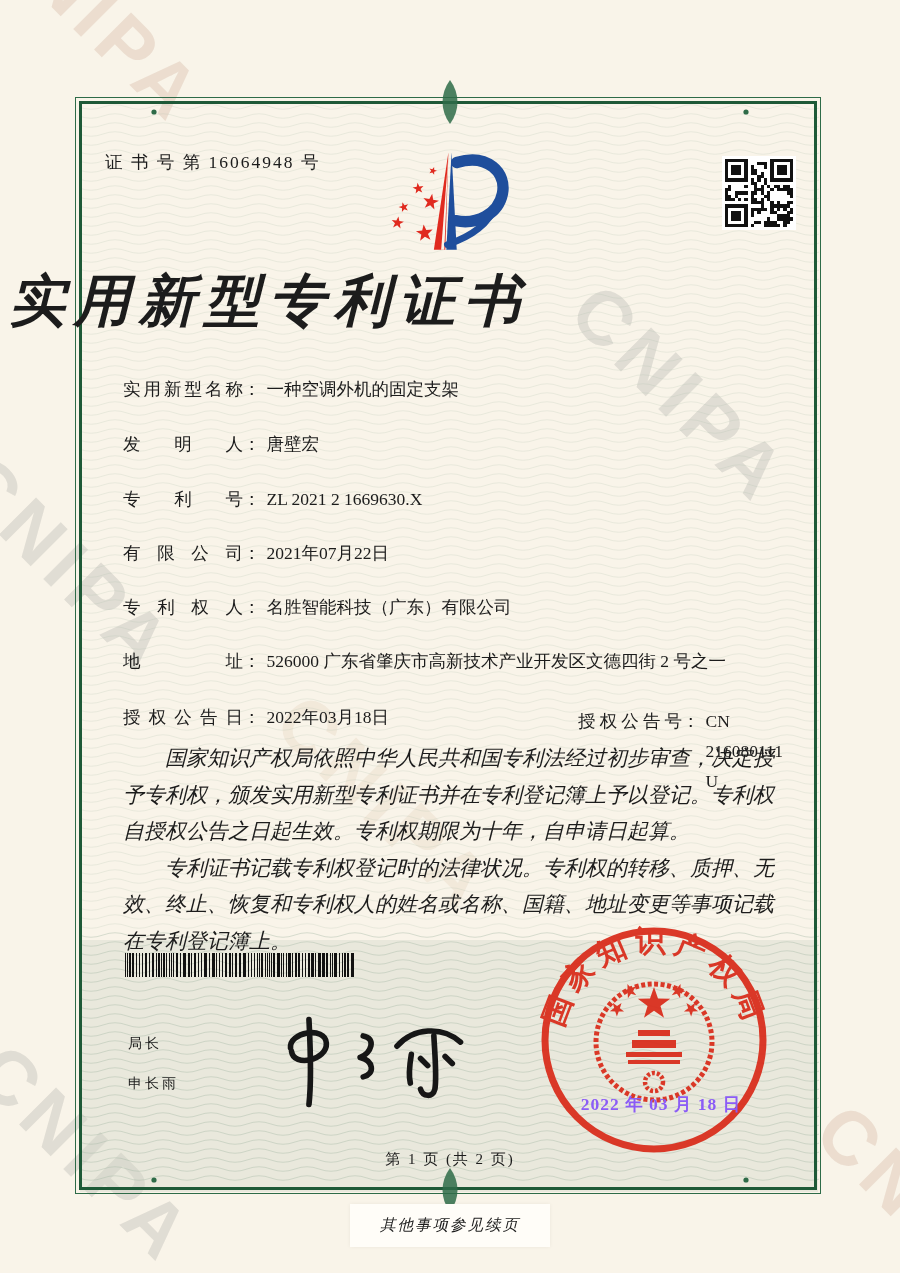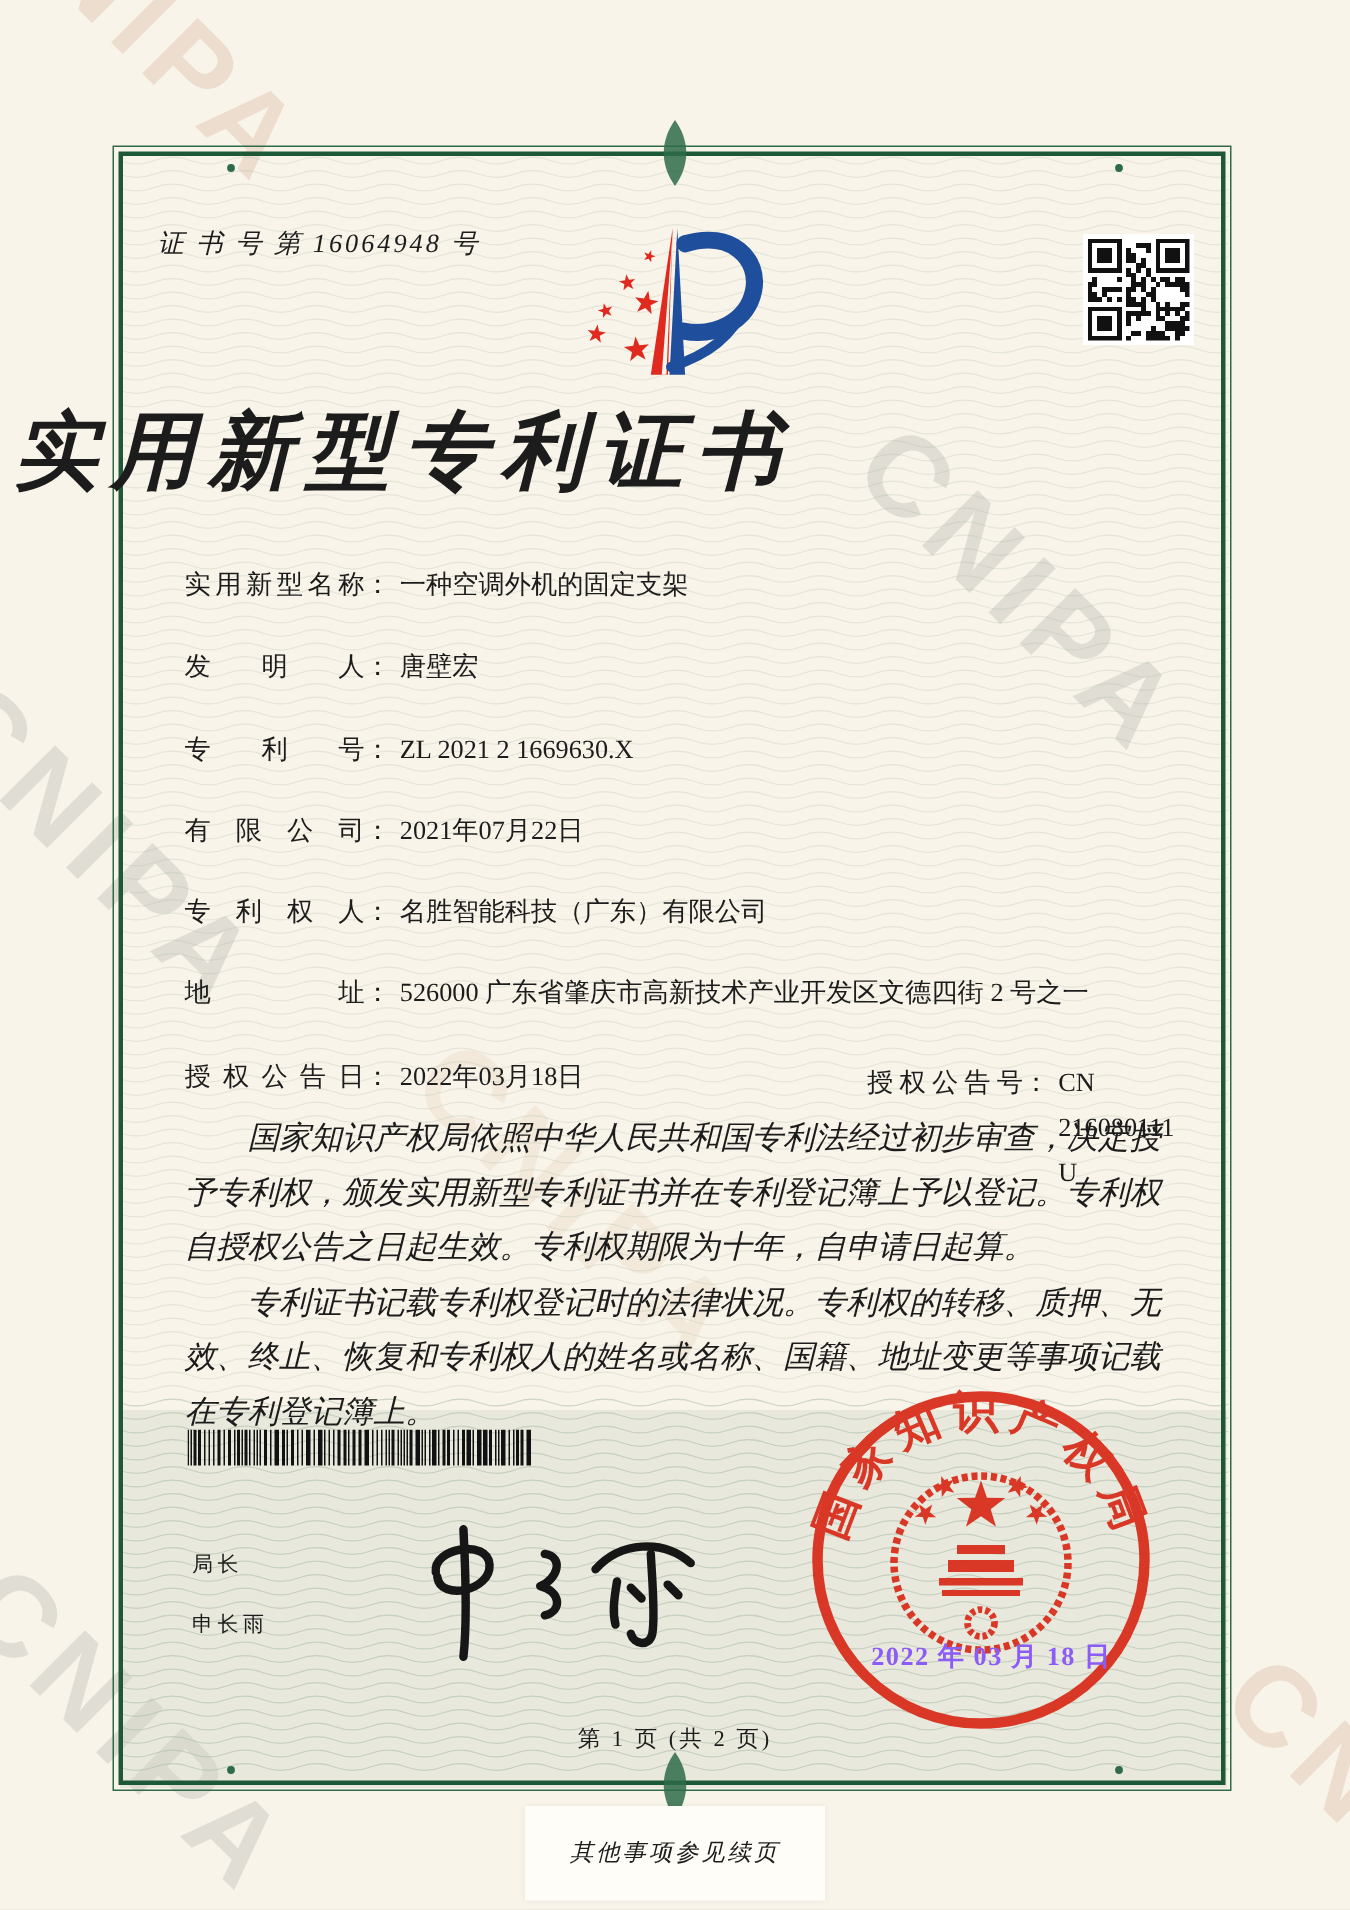--- a/index.html
+++ b/index.html
@@ -29,21 +29,21 @@
   
   .wm{
     position:absolute;font-family:"Liberation Sans","DejaVu Sans",sans-serif;
     font-weight:bold;font-size:76px;letter-spacing:8px;
     transform:rotate(45deg);white-space:nowrap;pointer-events:none;user-select:none;
   }
   .wm.pink{color:rgba(206,170,148,.30);}
   .wm.gray{color:rgba(160,160,158,.28);}
   .wm.faint{color:rgba(206,175,150,.17);}
   
-  .cert-no{position:absolute;left:105px;top:150px;font-size:17.5px;letter-spacing:2px;font-style:italic;}
+  .cert-no{position:absolute;left:105px;top:150px;font-size:17.5px;letter-spacing:2px;}
   .logo{position:absolute;left:383px;top:150px;}
   .qr{position:absolute;left:722px;top:156px;background:#fff;padding:3px;}
   .title{
     position:absolute;left:0;top:264px;width:100%;text-align:left;
     font-size:56px;font-weight:bold;letter-spacing:9px;text-indent:9px;font-style:italic;
   }
   
   .field{position:absolute;left:123px;width:656px;font-size:17.5px;display:flex;align-items:center;line-height:30px;}
   .lbl{display:inline-block;width:120px;text-align:justify;text-align-last:justify;flex:none;}
   .colon{flex:none;}
@@ -61,21 +61,21 @@
   .director{position:absolute;left:128px;top:1024px;font-size:14px;letter-spacing:3px;line-height:40px;}
   svg.signature{position:absolute;left:268px;top:1008px;}
   svg.seal{position:absolute;left:538px;top:924px;opacity:.93;}
   .seal-date{
     position:absolute;left:556px;top:1092px;width:210px;text-align:center;
     font-size:17.5px;font-weight:bold;letter-spacing:1px;color:#8b5cf6;
   }
   .page-info{position:absolute;left:0;top:1150px;width:100%;text-align:center;font-size:15px;letter-spacing:2px;}
   .foot-note{
     position:absolute;left:50%;top:1204px;transform:translateX(-50%);
-    background:#fffdf8;padding:21px 30px;font-size:15.5px;font-style:italic;letter-spacing:2px;
+    background:#fffdf8;padding:11px 30px;font-size:15.5px;font-style:italic;letter-spacing:2px;
     box-shadow:0 0 4px rgba(0,0,0,.06);
   }
 </style>
 </head>
 <body>
 
 <svg width="0" height="0" style="position:absolute">
   <defs>
     <polygon id="star" points="0,-10 2.35,-3.24 9.51,-3.09 3.8,1.24 5.88,8.09 0,4 -5.88,8.09 -3.8,1.24 -9.51,-3.09 -2.35,-3.24"></polygon>
     <g id="scroll" fill="none">

